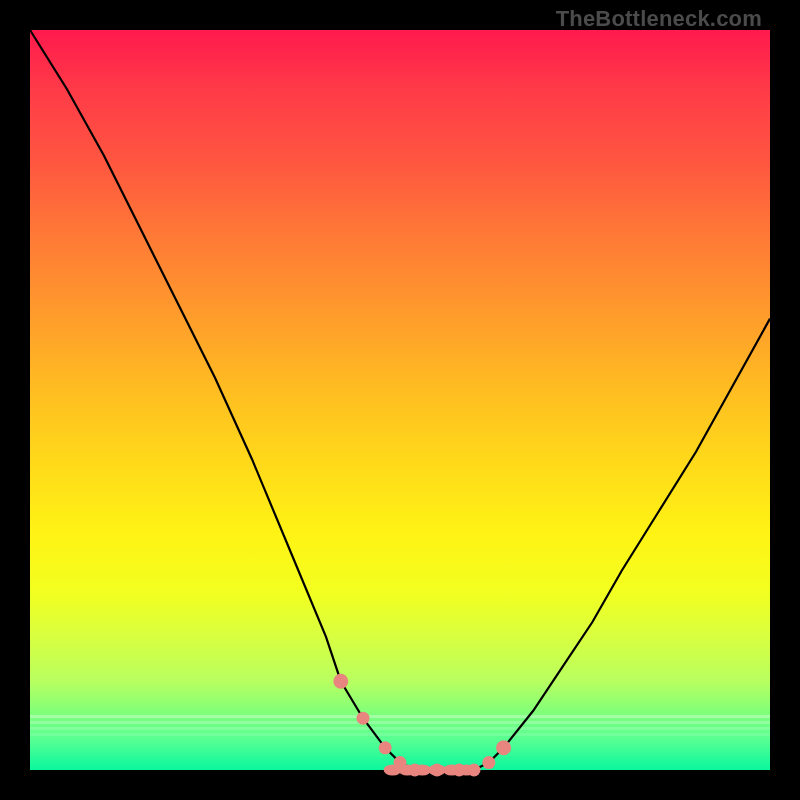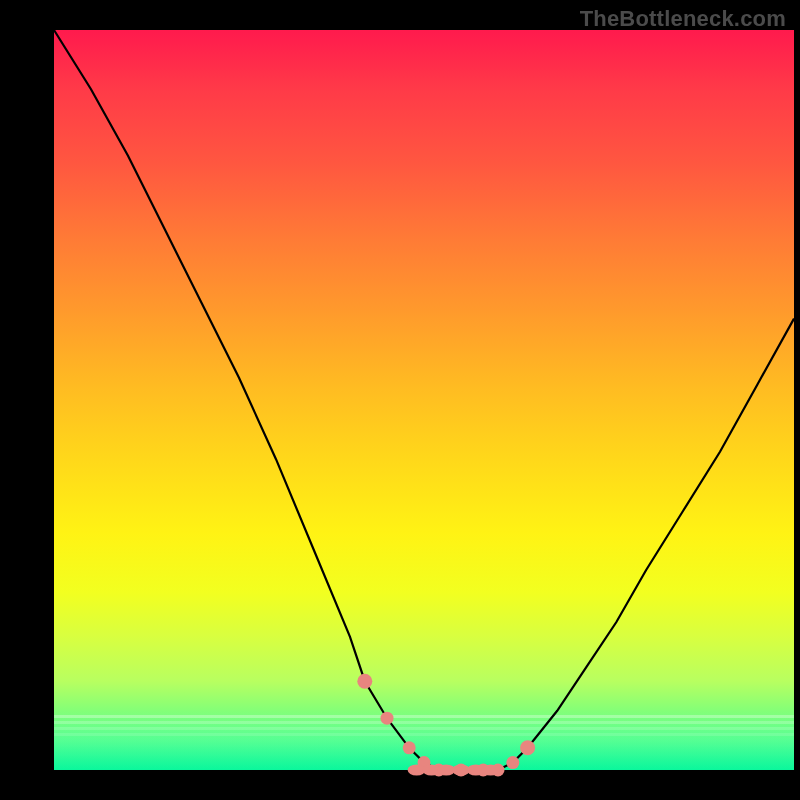--- a/index.html
+++ b/index.html
@@ -9,21 +9,20 @@
     height: 800px;
     overflow: hidden;
     background: #000;
     font-family: Arial, Helvetica, sans-serif;
   }
   .frame {
     position: relative;
     width: 776px;
     height: 800px;
     background: #000;
-    margin-left: 24px;
   }
   .watermark {
     position: absolute;
     top: 6px;
     right: 14px;
     color: #4b4b4b;
     font-size: 22px;
     font-weight: 600;
     letter-spacing: 0.2px;
     z-index: 5;

